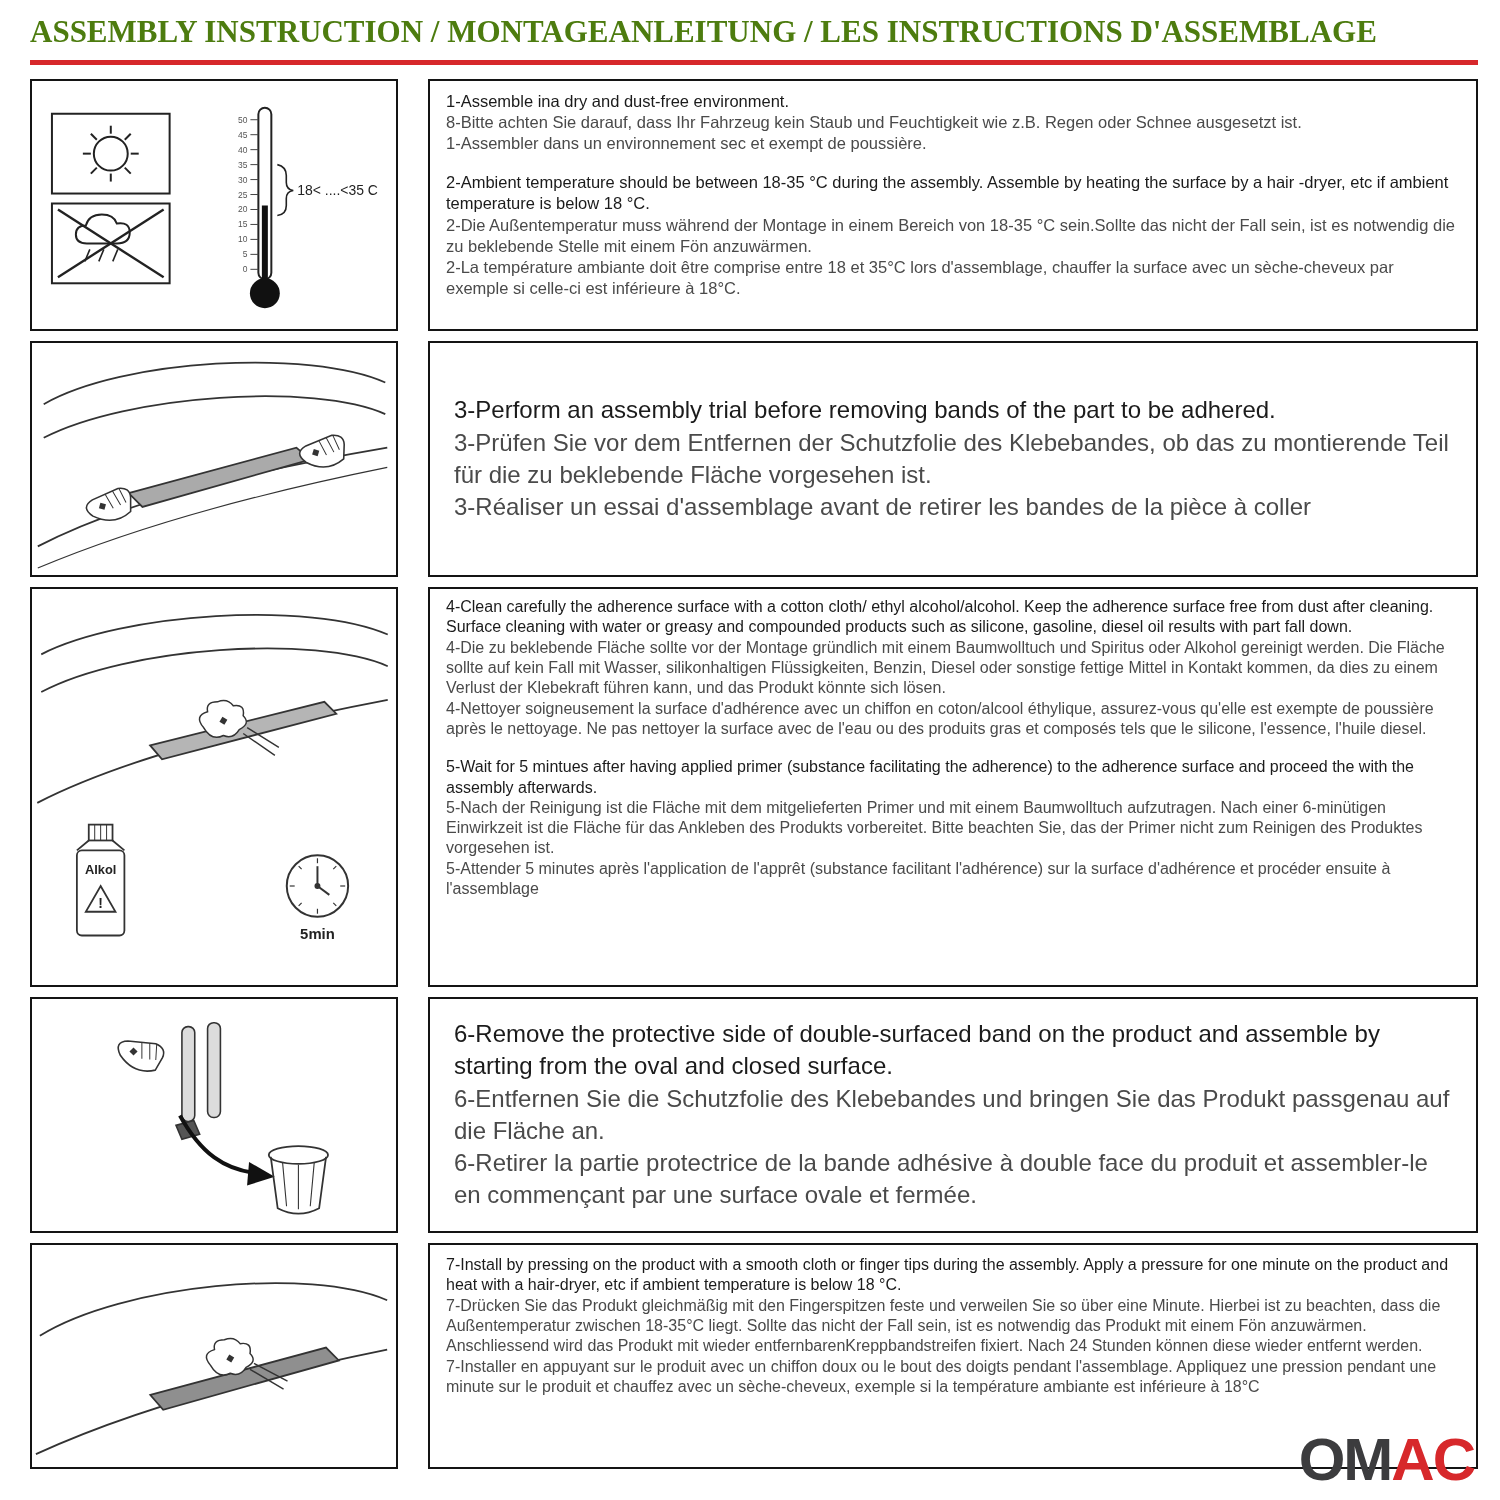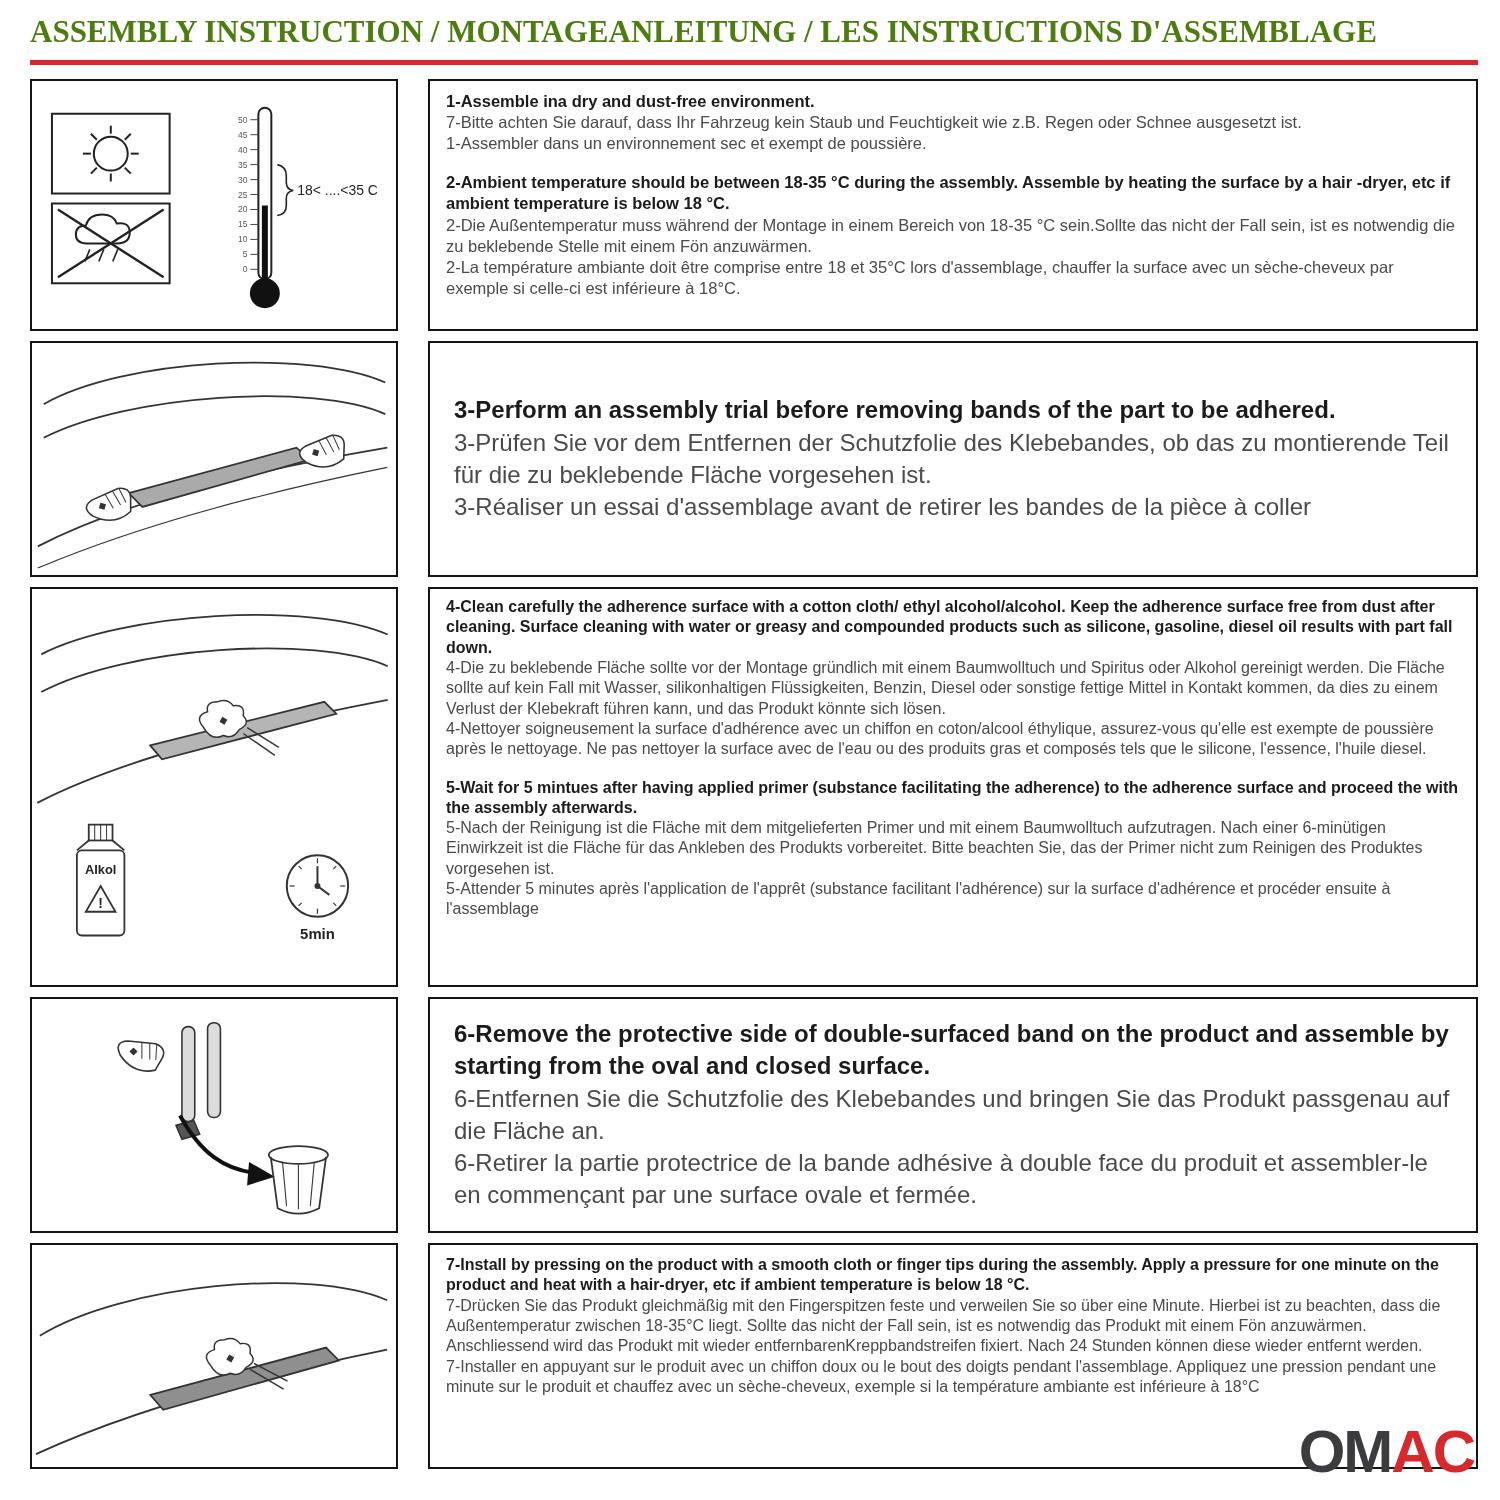--- a/index.html
+++ b/index.html
@@ -8,27 +8,27 @@
   .page { position:absolute; inset:0; padding:14px 22px 0 30px; }
   .title {
     color:#4d7c0f; font-size:31px; font-weight:700; white-space:nowrap;
     padding-bottom:10px; border-bottom:5px solid #d7282b; margin-bottom:14px;font-family:Liberation Serif, serif;
   }
   .row { display:flex; gap:30px; margin-bottom:10px; }
   .illus { flex:0 0 368px; width:368px; border:2px solid #141414; background:#fff; overflow:hidden; }
   .illus svg { display:block; width:100%; height:100%; }
   .textbox { flex:1; border:2px solid #141414; padding:10px 16px; color:#4a4a4a; overflow:hidden; }
   .textbox p { margin:0; }
-  .textbox .b { color:#1b1b1b; font-weight:700; }
+  .textbox .b { color:#1b1b1b; font-weight:400; }
   .t-sm { font-size:16.5px; line-height:1.28; }
   .t-lg { font-size:24px; line-height:1.33; display:flex; flex-direction:column; justify-content:center; padding:2px 24px; }
   .t-lg p { margin-bottom:1px; }
   .sp { height:18px; }
   .r1 { height:252px; } .r2 { height:236px; } .r3 { height:400px; } .r4 { height:236px; } .r5 { height:226px; }
-  .logo { position:absolute; right:26px; bottom:18px; font-size:60px; font-weight:700; letter-spacing:-2px; line-height:1; }
+  .logo { position:absolute; right:26px; bottom:10px; font-size:60px; font-weight:700; letter-spacing:-2px; line-height:1; }
   .logo-dark { color:#3c3c3e; }
   .logo-red { color:#d7282b; }
   text { font-family:"Liberation Sans", sans-serif; }
 </style>
 </head>
 <body>
 
 <div class="page">
 
   <h1 class="title">ASSEMBLY INSTRUCTION / MONTAGEANLEITUNG / LES INSTRUCTIONS D'ASSEMBLAGE</h1>
@@ -89,21 +89,21 @@
             <text x="216" y="170">5</text>
             <text x="216" y="185">0</text>
           </g>
           <path d="M246,77 q9,2 9,11 v7 q0,7 7,8 q-7,1 -7,8 v7 q0,9 -9,10" stroke="#222" fill="none" stroke-width="1.6"></path>
           <text x="266" y="107" font-size="14" fill="#222">18&lt; ....&lt;35 C</text>
         </g>
       </svg>
     </div>
     <div class="textbox t-sm">
       <p class="b">1-Assemble ina dry and dust-free environment.</p>
-      <p>7-Bitte achten Sie darauf, dass Ihr Fahrzeug kein Staub und Feuchtigkeit wie z.B. Regen oder Schnee ausgesetzt ist.</p>
+      <p>8-Bitte achten Sie darauf, dass Ihr Fahrzeug kein Staub und Feuchtigkeit wie z.B. Regen oder Schnee ausgesetzt ist.</p>
       <p>1-Assembler dans un environnement sec et exempt de poussière.</p>
       <div class="sp"></div>
       <p class="b">2-Ambient temperature should be between 18-35 °C  during the assembly. Assemble by heating the surface by a hair -dryer, etc if ambient temperature is below 18 °C.</p>
       <p>2-Die Außentemperatur muss während der Montage in einem Bereich von 18-35 °C  sein.Sollte das nicht der Fall sein, ist es notwendig die zu beklebende Stelle mit einem Fön anzuwärmen.</p>
       <p>2-La température ambiante doit être comprise entre 18 et 35°C lors d'assemblage, chauffer la surface avec un sèche-cheveux par exemple si celle-ci est inférieure à 18°C.</p>
     </div>
   </div>
 
   <div class="row r2">
     <div class="illus">

